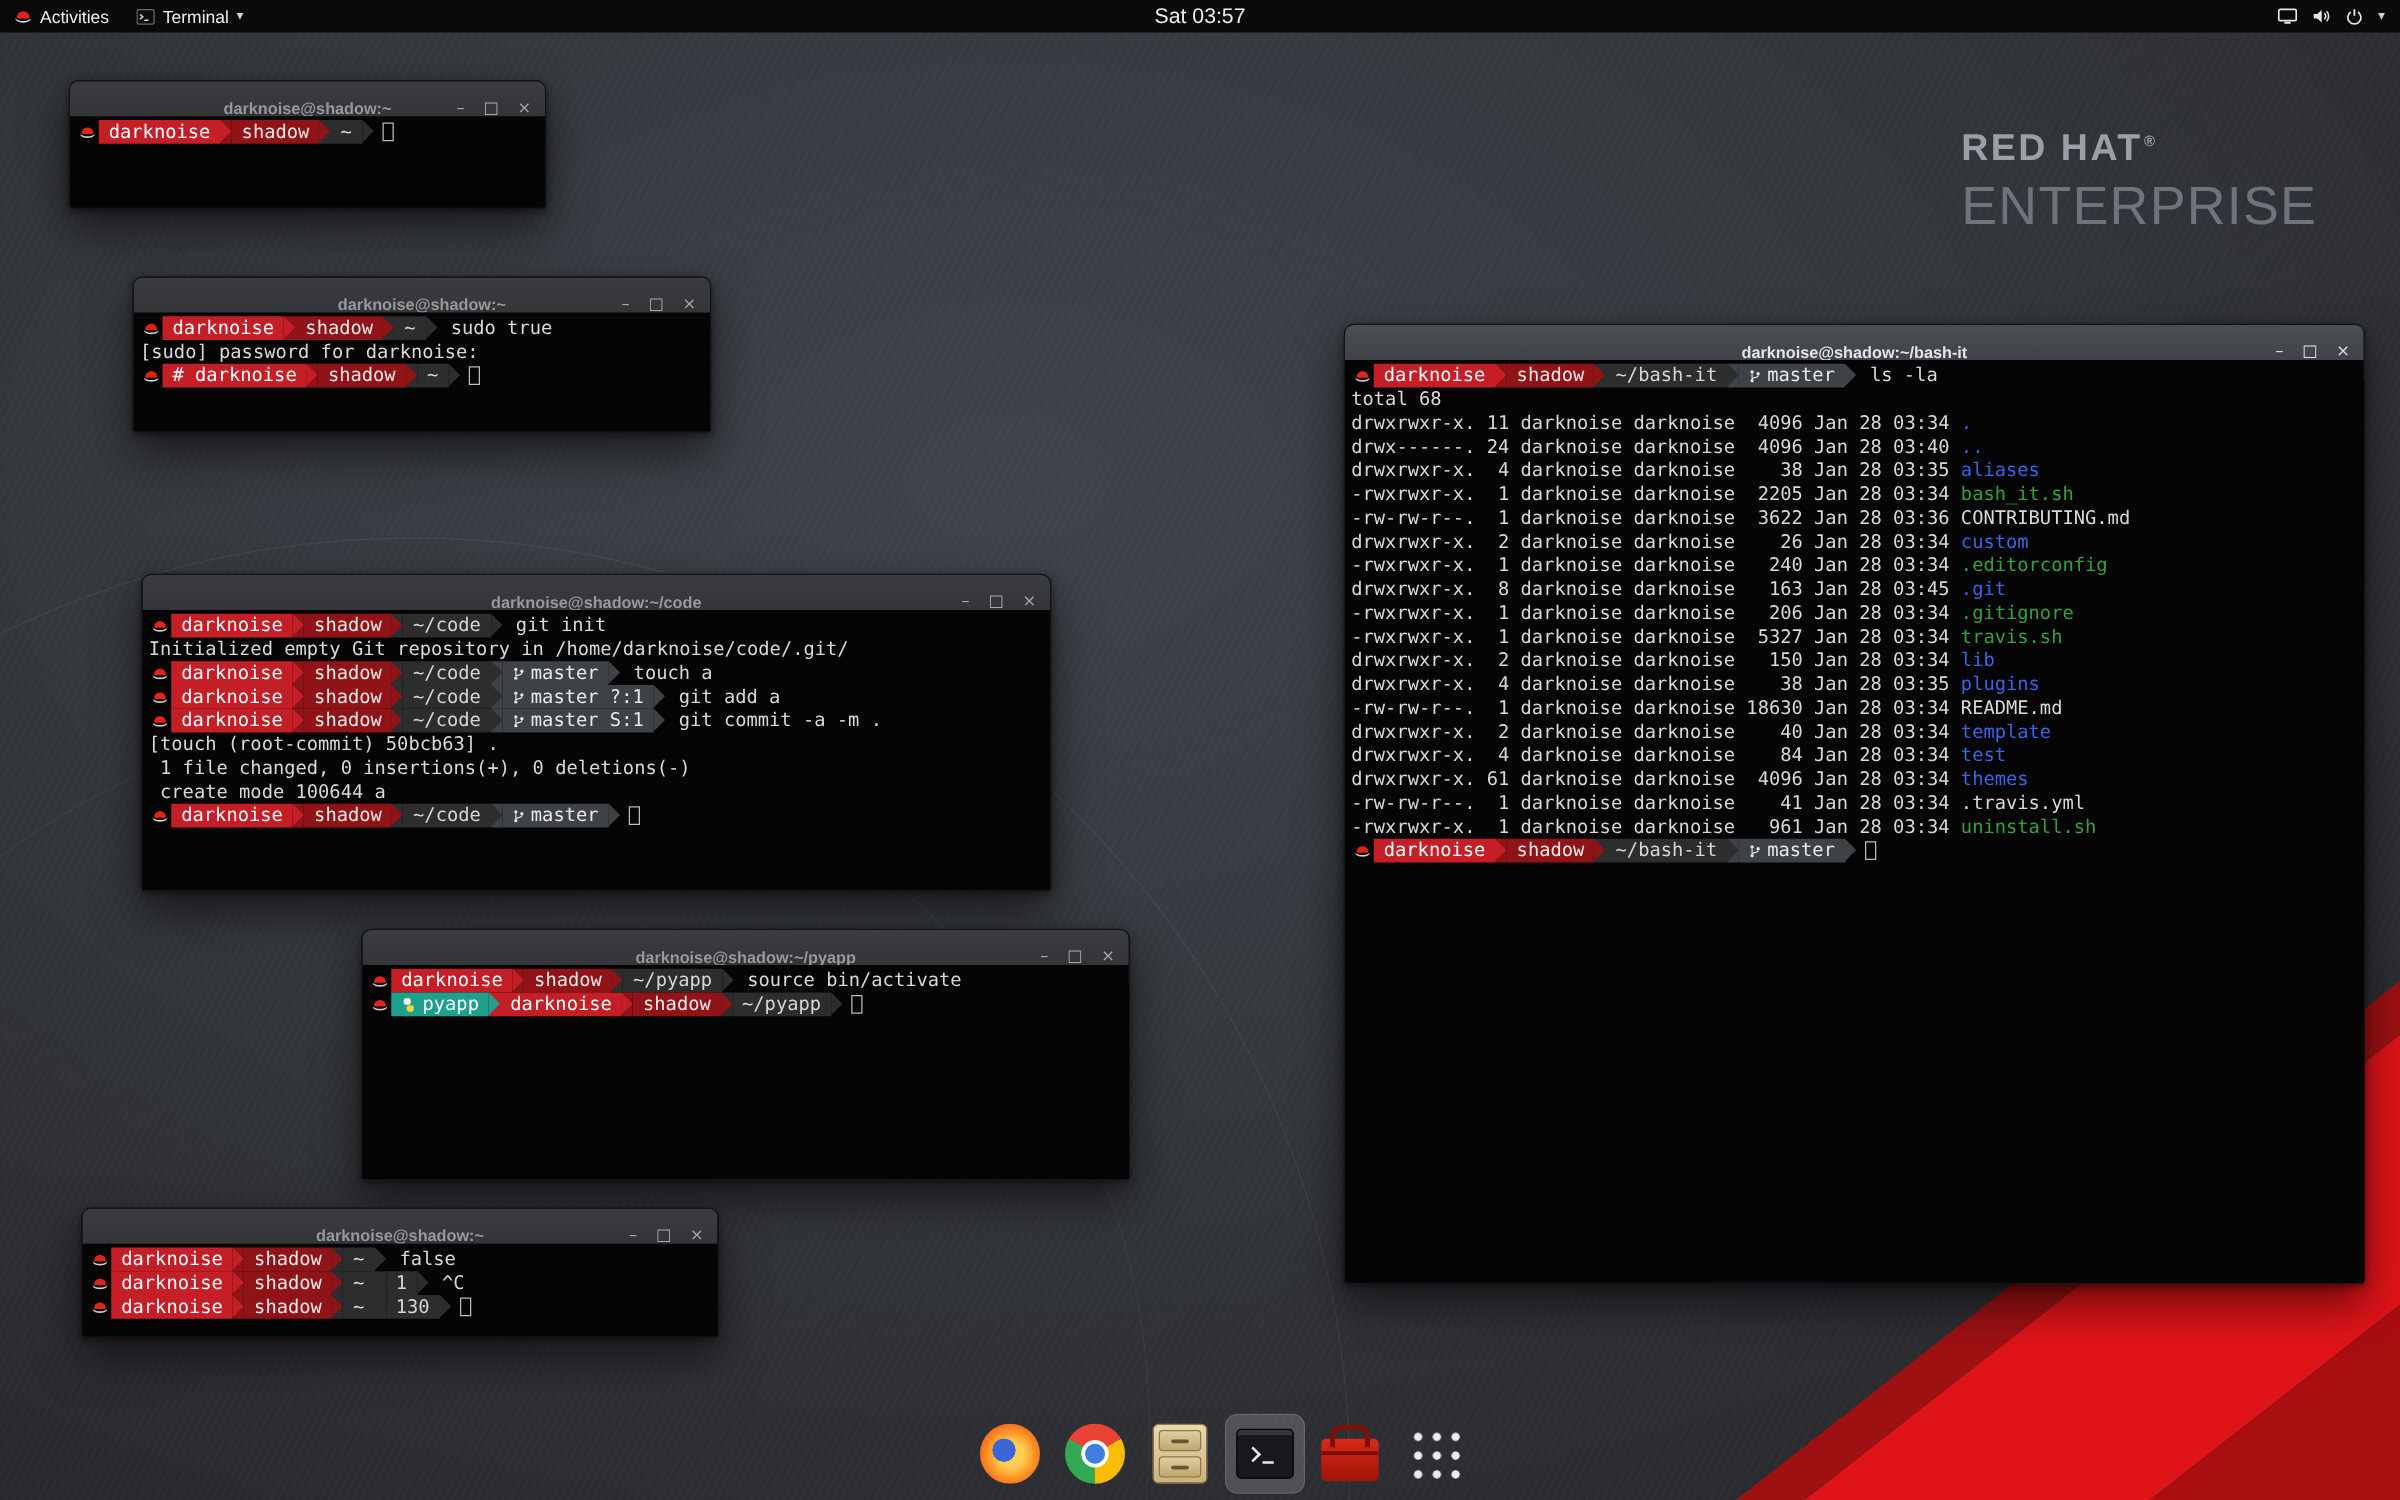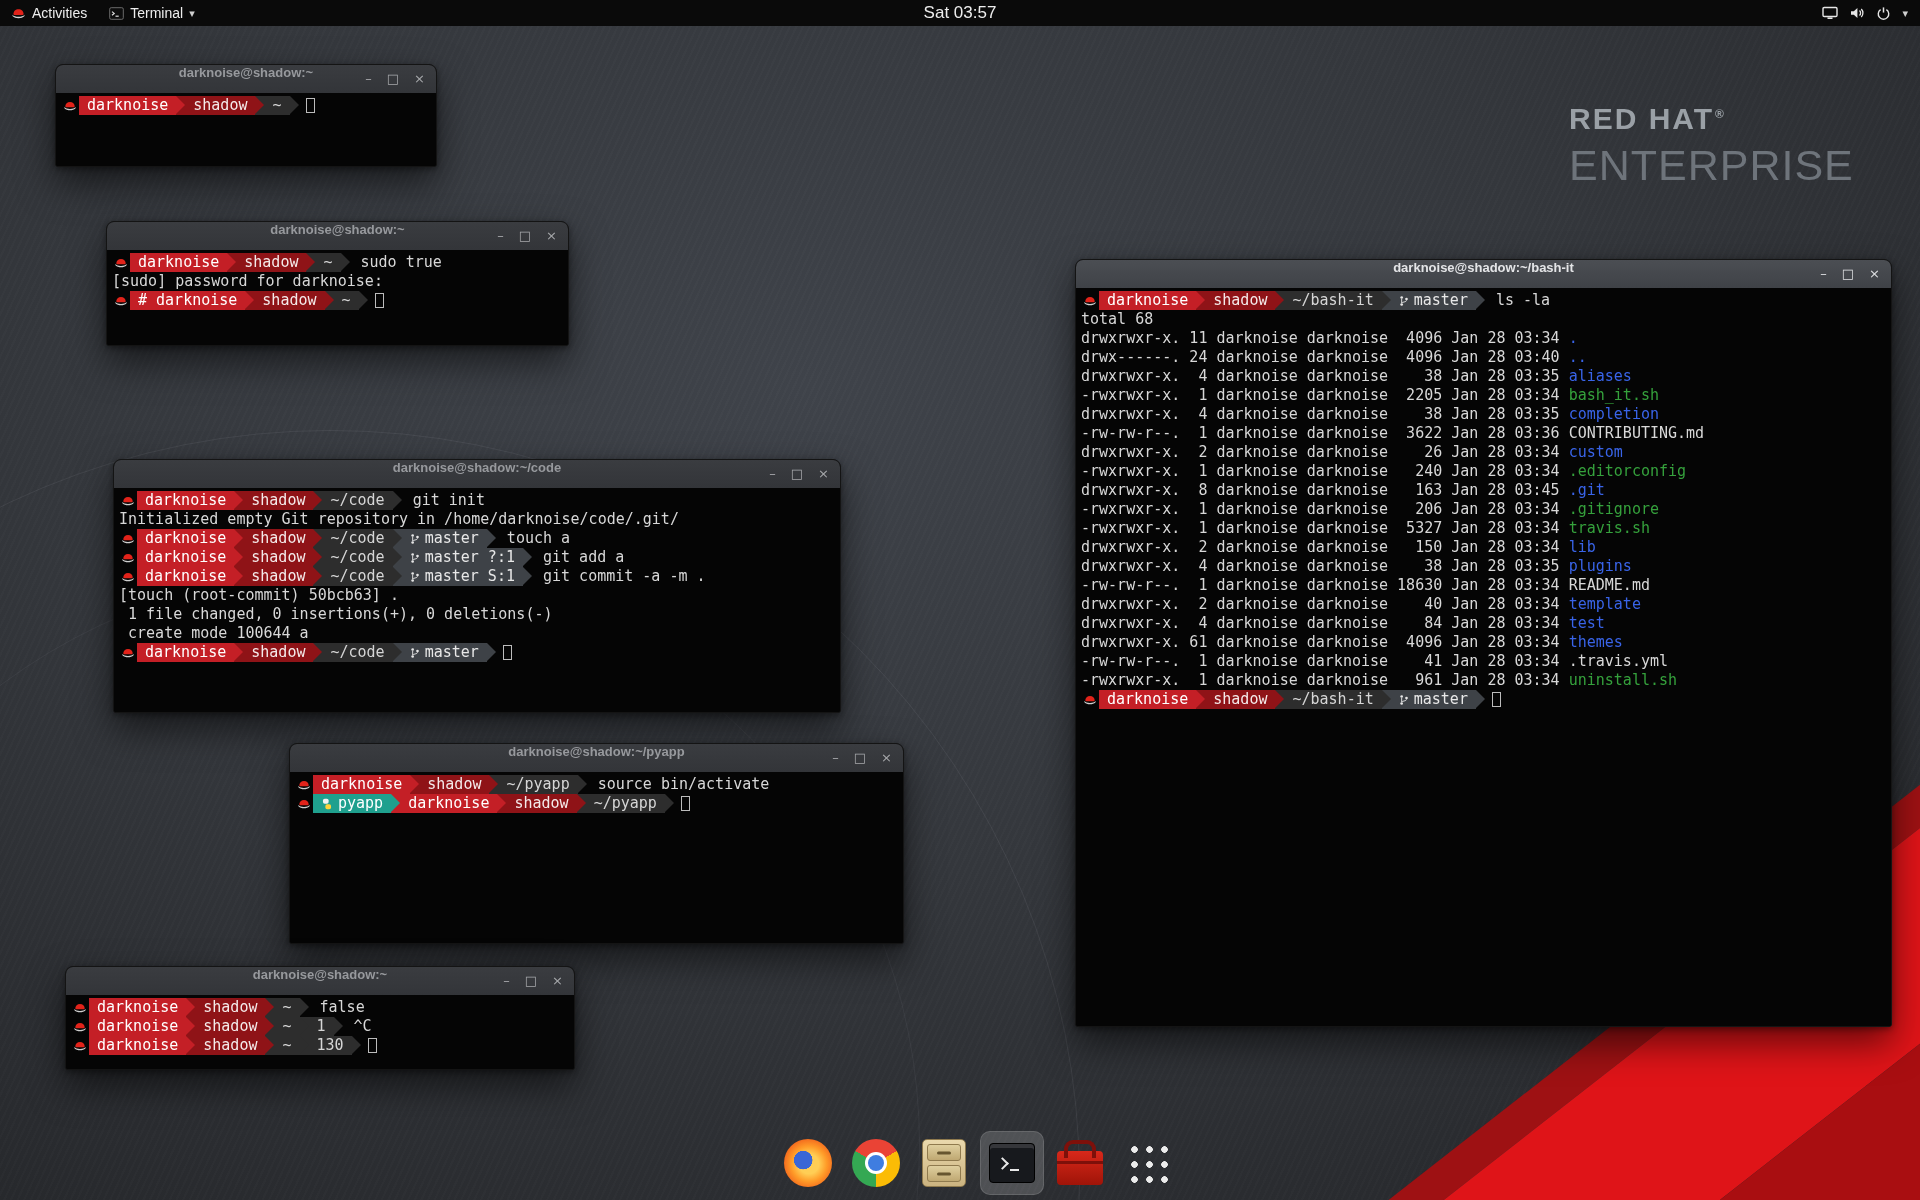--- a/index.html
+++ b/index.html
@@ -37,21 +37,21 @@
   .tb-left{display:flex;align-items:center;height:100%}
   .tb-item{display:flex;align-items:center;gap:6px;padding:0 11px;height:100%;cursor:default}
   .tb-clock{position:absolute;left:50%;transform:translateX(-50%);font-weight:400;font-size:17px}
   .tb-right{margin-left:auto;display:flex;align-items:center;gap:11px;padding:0 12px;height:100%}
   .chev{font-size:11px;color:#cfcfcf;line-height:1}
 
   
   .window{position:absolute;border-radius:8px 8px 3px 3px;overflow:hidden;background:#050505;
     border:1px solid #141414;box-shadow:0 16px 36px rgba(0,0,0,0.55),0 2px 6px rgba(0,0,0,0.4);z-index:5}
   .window.focused{z-index:10}
-  .titlebar{height:44px;background:linear-gradient(#3a3c40,#2f3135);display:flex;
+  .titlebar{height:44px;background:linear-gradient(#3a3c40,#2f3135);display:flex;align-items:center;
     position:relative;border-bottom:1px solid #1b1b1d}
   .focused .titlebar{background:linear-gradient(#4b4e53,#393c41)}
   .wtitle{position:absolute;left:0;right:0;text-align:center;font-size:13px;font-weight:700;color:#97999d}
   .focused .wtitle{color:#e4e5e7}
   .wbtns{margin-left:auto;display:flex;gap:15px;padding-right:11px;z-index:1}
   .wbtn{color:#a6a8ab;font-size:13px;line-height:28px;font-family:"DejaVu Sans",sans-serif}
   .focused .wbtn{color:#dee0e2}
   .tbody{position:absolute;top:28px;left:0;right:0;bottom:0;background:#050505;padding:3px 5px;
     font-family:"DejaVu Sans Mono",monospace;font-size:15px;color:var(--fg,#d8d8d8)}
   .tline{height:19px;line-height:19px;white-space:pre;display:flex;align-items:stretch}
@@ -349,21 +349,20 @@
                     <circle cx="3.2" cy="11.2" r="1.6"></circle>
                     <circle cx="9" cy="4.6" r="1.6"></circle>
                   </g>
                   <path d="M3.2 4.4v5.2M9 6.2c0 2.6-5.8 1.6-5.8 3.4" fill="none" stroke="#e6e6e6" stroke-width="1.1"></path>
                 </svg></span><span>master</span></span><span class="psep" style="background: transparent;"><i style="border-left-color: rgb(62, 66, 71);"></i></span><span class="cmd"> ls -la</span></div>
           <div class="tline out">total 68</div>
           <div class="tline out"><span>drwxrwxr-x. 11 darknoise darknoise  4096 Jan 28 03:34 </span><span class="fname dir">.</span></div>
           <div class="tline out"><span>drwx------. 24 darknoise darknoise  4096 Jan 28 03:40 </span><span class="fname dir">..</span></div>
           <div class="tline out"><span>drwxrwxr-x.  4 darknoise darknoise    38 Jan 28 03:35 </span><span class="fname dir">aliases</span></div>
           <div class="tline out"><span>-rwxrwxr-x.  1 darknoise darknoise  2205 Jan 28 03:34 </span><span class="fname exec">bash_it.sh</span></div>
-          <div class="tline out"><span>drwxrwxr-x.  4 darknoise darknoise    38 Jan 28 03:35 </span><span class="fname dir">completion</span></div>
           <div class="tline out"><span>-rw-rw-r--.  1 darknoise darknoise  3622 Jan 28 03:36 </span><span class="fname file">CONTRIBUTING.md</span></div>
           <div class="tline out"><span>drwxrwxr-x.  2 darknoise darknoise    26 Jan 28 03:34 </span><span class="fname dir">custom</span></div>
           <div class="tline out"><span>-rwxrwxr-x.  1 darknoise darknoise   240 Jan 28 03:34 </span><span class="fname exec">.editorconfig</span></div>
           <div class="tline out"><span>drwxrwxr-x.  8 darknoise darknoise   163 Jan 28 03:45 </span><span class="fname dir">.git</span></div>
           <div class="tline out"><span>-rwxrwxr-x.  1 darknoise darknoise   206 Jan 28 03:34 </span><span class="fname exec">.gitignore</span></div>
           <div class="tline out"><span>-rwxrwxr-x.  1 darknoise darknoise  5327 Jan 28 03:34 </span><span class="fname exec">travis.sh</span></div>
           <div class="tline out"><span>drwxrwxr-x.  2 darknoise darknoise   150 Jan 28 03:34 </span><span class="fname dir">lib</span></div>
           <div class="tline out"><span>drwxrwxr-x.  4 darknoise darknoise    38 Jan 28 03:35 </span><span class="fname dir">plugins</span></div>
           <div class="tline out"><span>-rw-rw-r--.  1 darknoise darknoise 18630 Jan 28 03:34 </span><span class="fname file">README.md</span></div>
           <div class="tline out"><span>drwxrwxr-x.  2 darknoise darknoise    40 Jan 28 03:34 </span><span class="fname dir">template</span></div>

